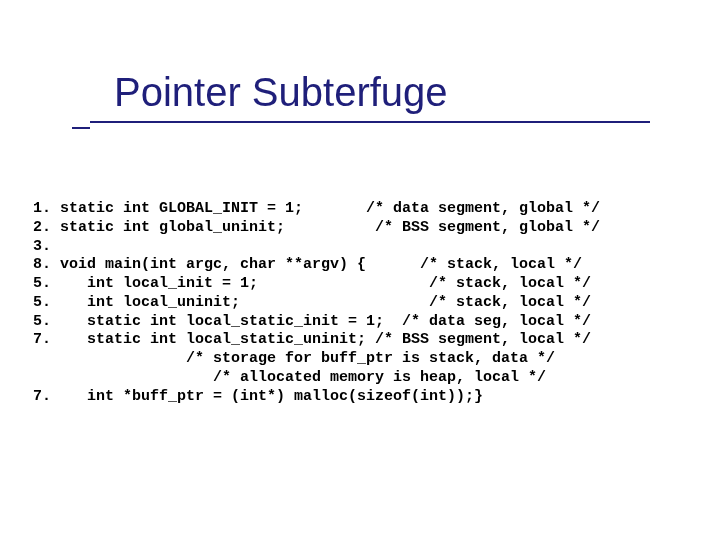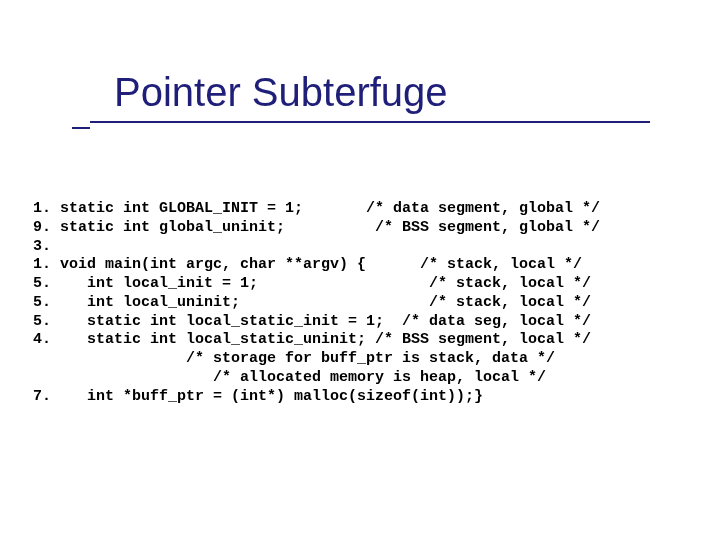--- a/index.html
+++ b/index.html
@@ -62,24 +62,24 @@
 
 <div class="slide">
 
   <div class="title-wrap">
     <h1 class="title">Pointer Subterfuge</h1>
     <div class="rule"></div>
     <div class="tick"></div>
   </div>
 
   <div class="code"><span> 1. static int GLOBAL_INIT = 1;       /* data segment, global */</span>
-<span> 9. static int global_uninit;          /* BSS segment, global */</span>
+<span> 2. static int global_uninit;          /* BSS segment, global */</span>
 <span> 3.</span>
-<span> 1. void main(int argc, char **argv) {      /* stack, local */</span>
+<span> 8. void main(int argc, char **argv) {      /* stack, local */</span>
 <span> 5.    int local_init = 1;                   /* stack, local */</span>
 <span> 5.    int local_uninit;                     /* stack, local */</span>
 <span> 5.    static int local_static_init = 1;  /* data seg, local */</span>
-<span> 4.    static int local_static_uninit; /* BSS segment, local */</span>
+<span> 7.    static int local_static_uninit; /* BSS segment, local */</span>
 <span>                  /* storage for buff_ptr is stack, data */</span>
 <span>                     /* allocated memory is heap, local */</span>
 <span> 7.    int *buff_ptr = (int*) malloc(sizeof(int));}</span></div>
 
 </div>
 
 </body></html>

